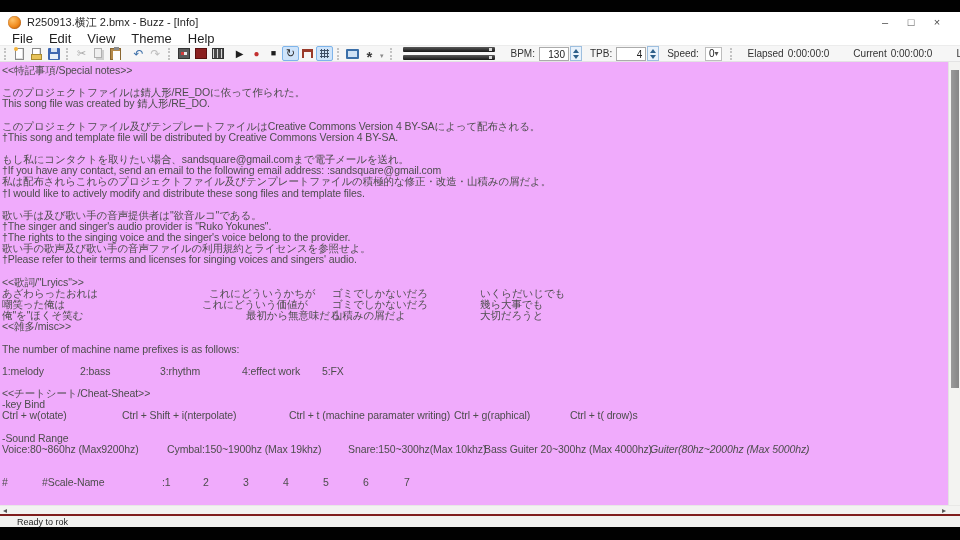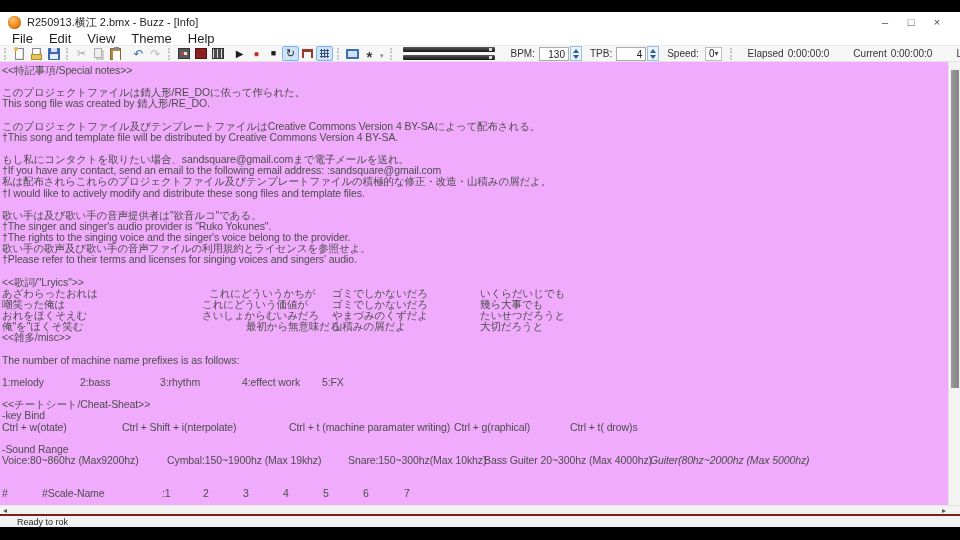--- a/index.html
+++ b/index.html
@@ -292,26 +292,20 @@
           <span class="tseg" style="left: 330px;">ゴミでしかないだろ</span>
           <span class="tseg" style="left: 478px;">いくらだいじでも</span>
         </div>
         <div class="tline">
           <span class="tseg" style="left: 0px;">嘲笑った俺は</span>
           <span class="tseg" style="left: 200px;">これにどういう価値が</span>
           <span class="tseg" style="left: 330px;">ゴミでしかないだろ</span>
           <span class="tseg" style="left: 478px;">幾ら大事でも</span>
         </div>
         <div class="tline">
-          <span class="tseg" style="left: 0px;">おれをほくそえむ</span>
-          <span class="tseg" style="left: 200px;">さいしょからむいみだろ</span>
-          <span class="tseg" style="left: 330px;">やまづみのくずだよ</span>
-          <span class="tseg" style="left: 478px;">たいせつだろうと</span>
-        </div>
-        <div class="tline">
           <span class="tseg" style="left: 0px;">俺"を"ほくそ笑む</span>
           <span class="tseg" style="left: 200px; margin-left: 44px;">最初から無意味だろ</span>
           <span class="tseg" style="left: 330px;">山積みの屑だよ</span>
           <span class="tseg" style="left: 478px;">大切だろうと</span>
         </div>
         <div class="tline">
           <span class="tseg" style="left: 0px;">&lt;&lt;雑多/misc&gt;&gt;</span>
         </div>
         <div class="tline"></div>
         <div class="tline">

